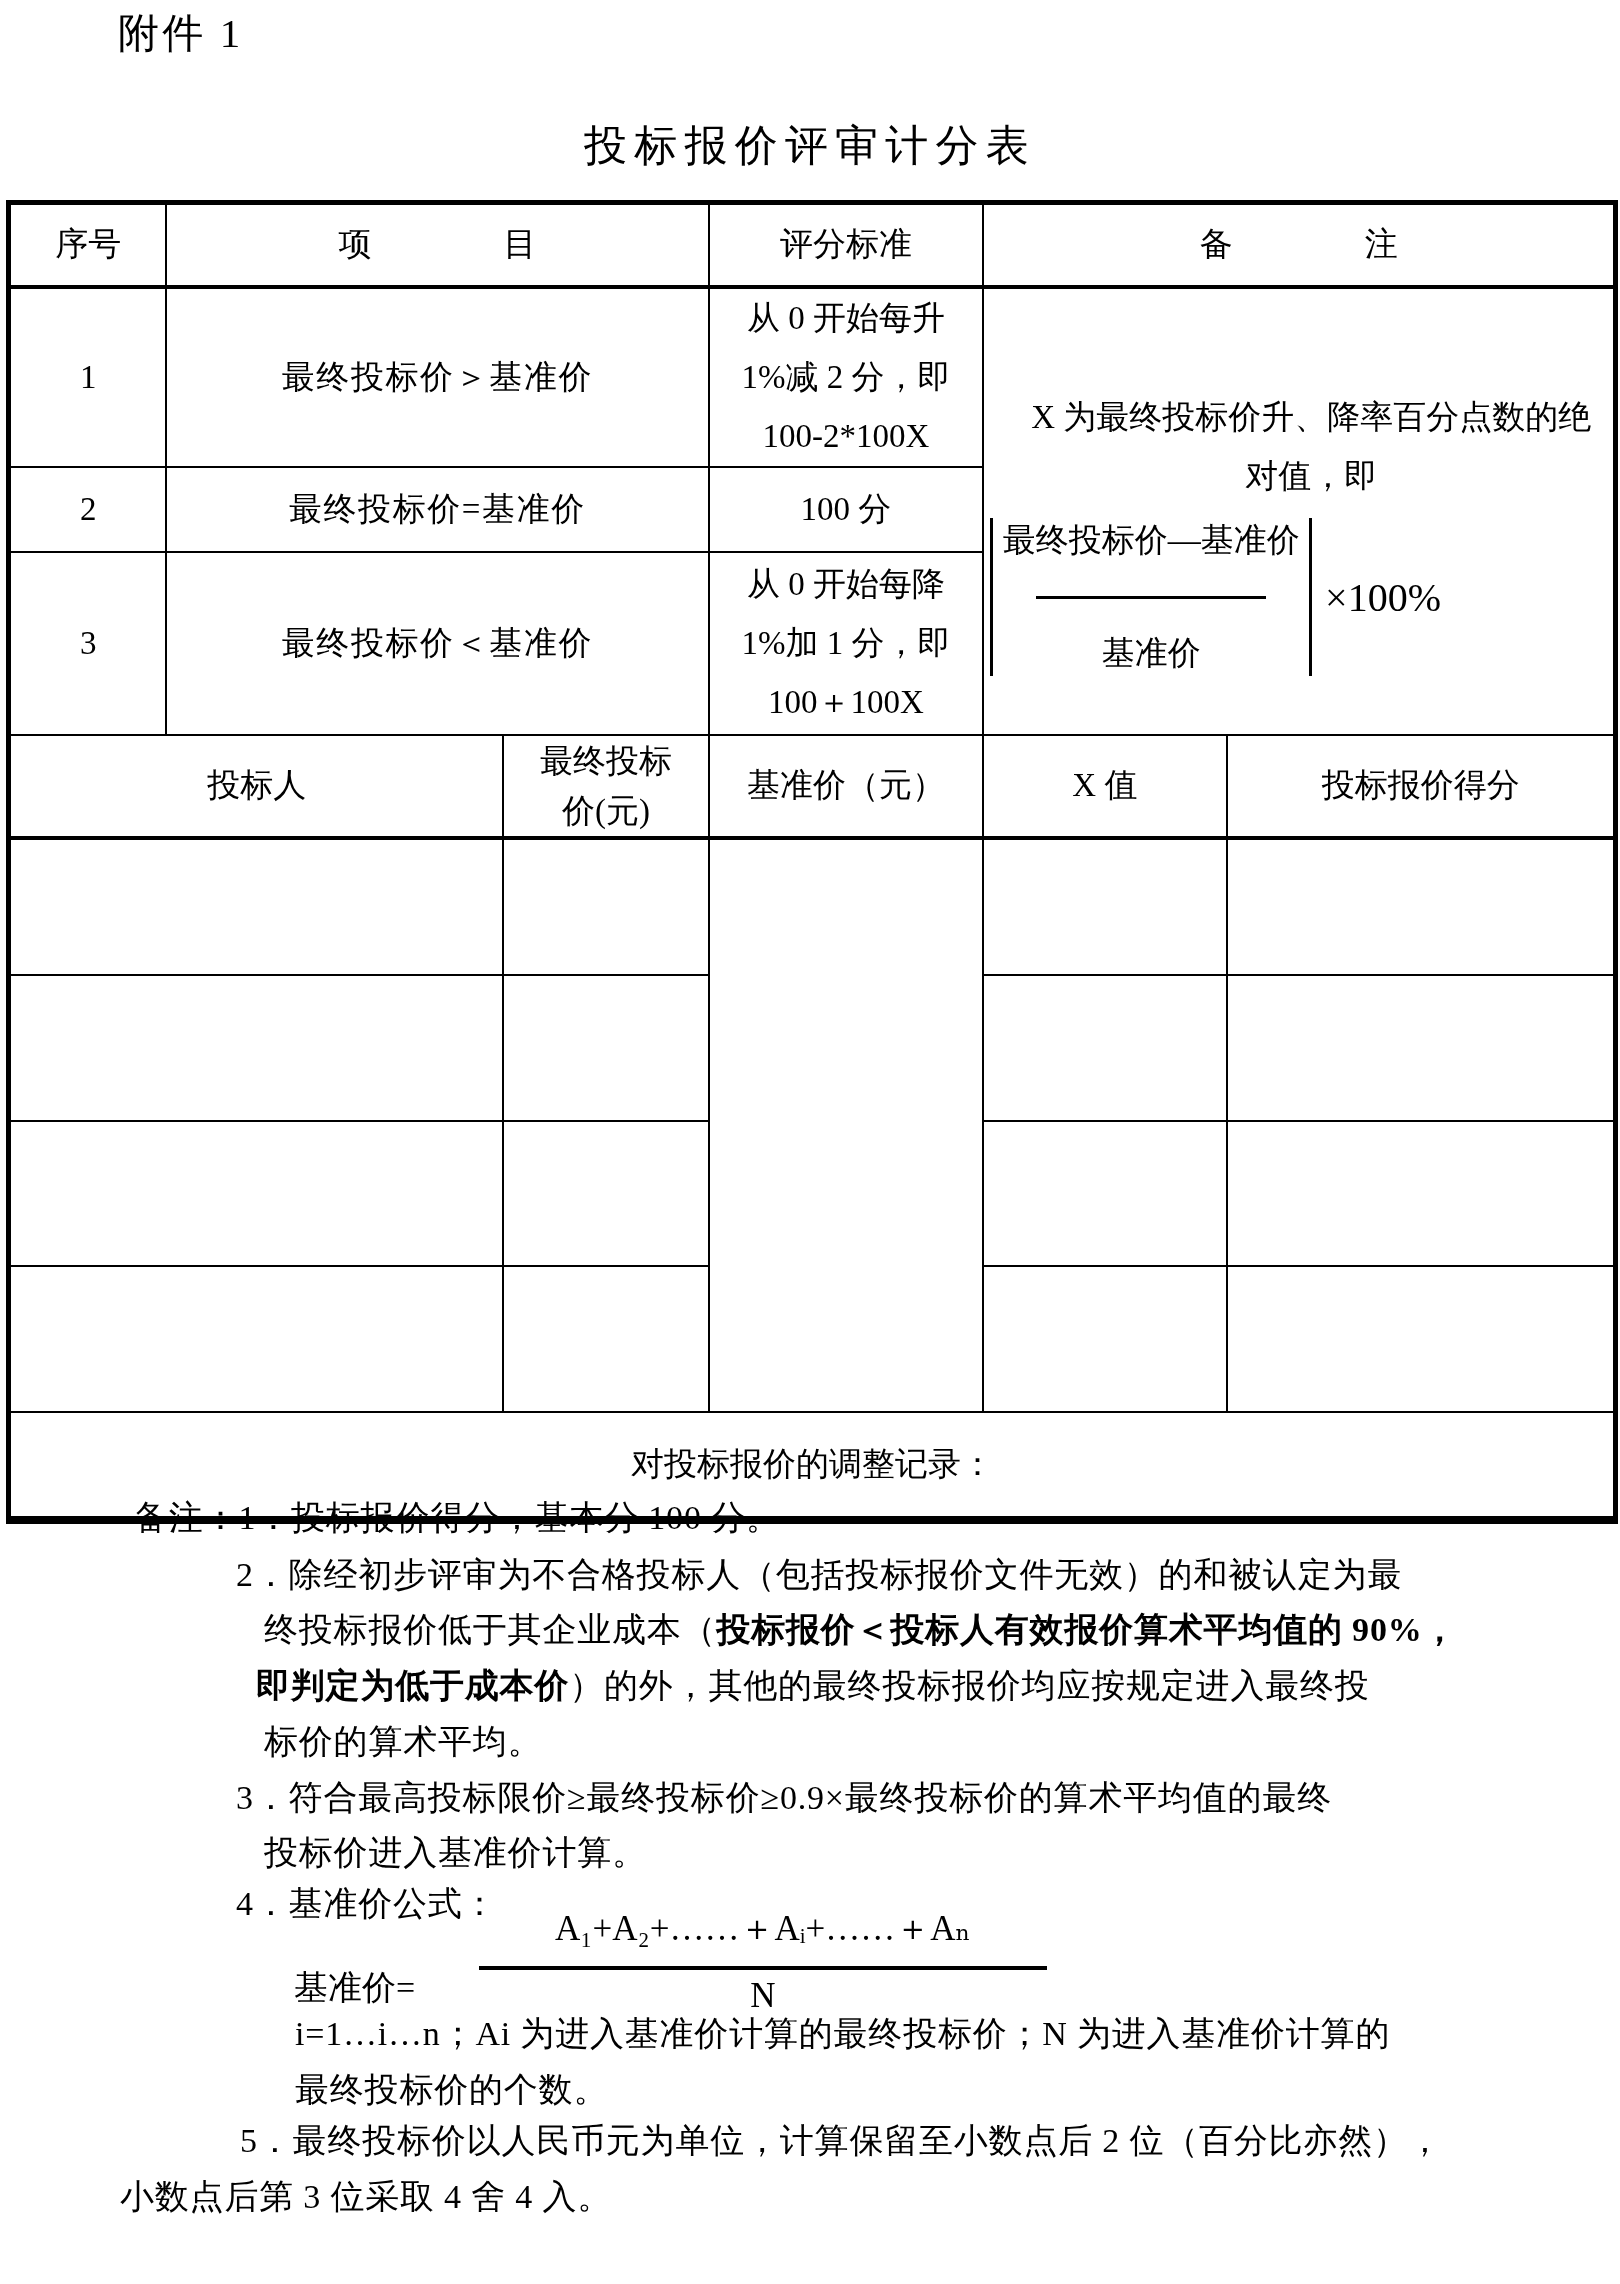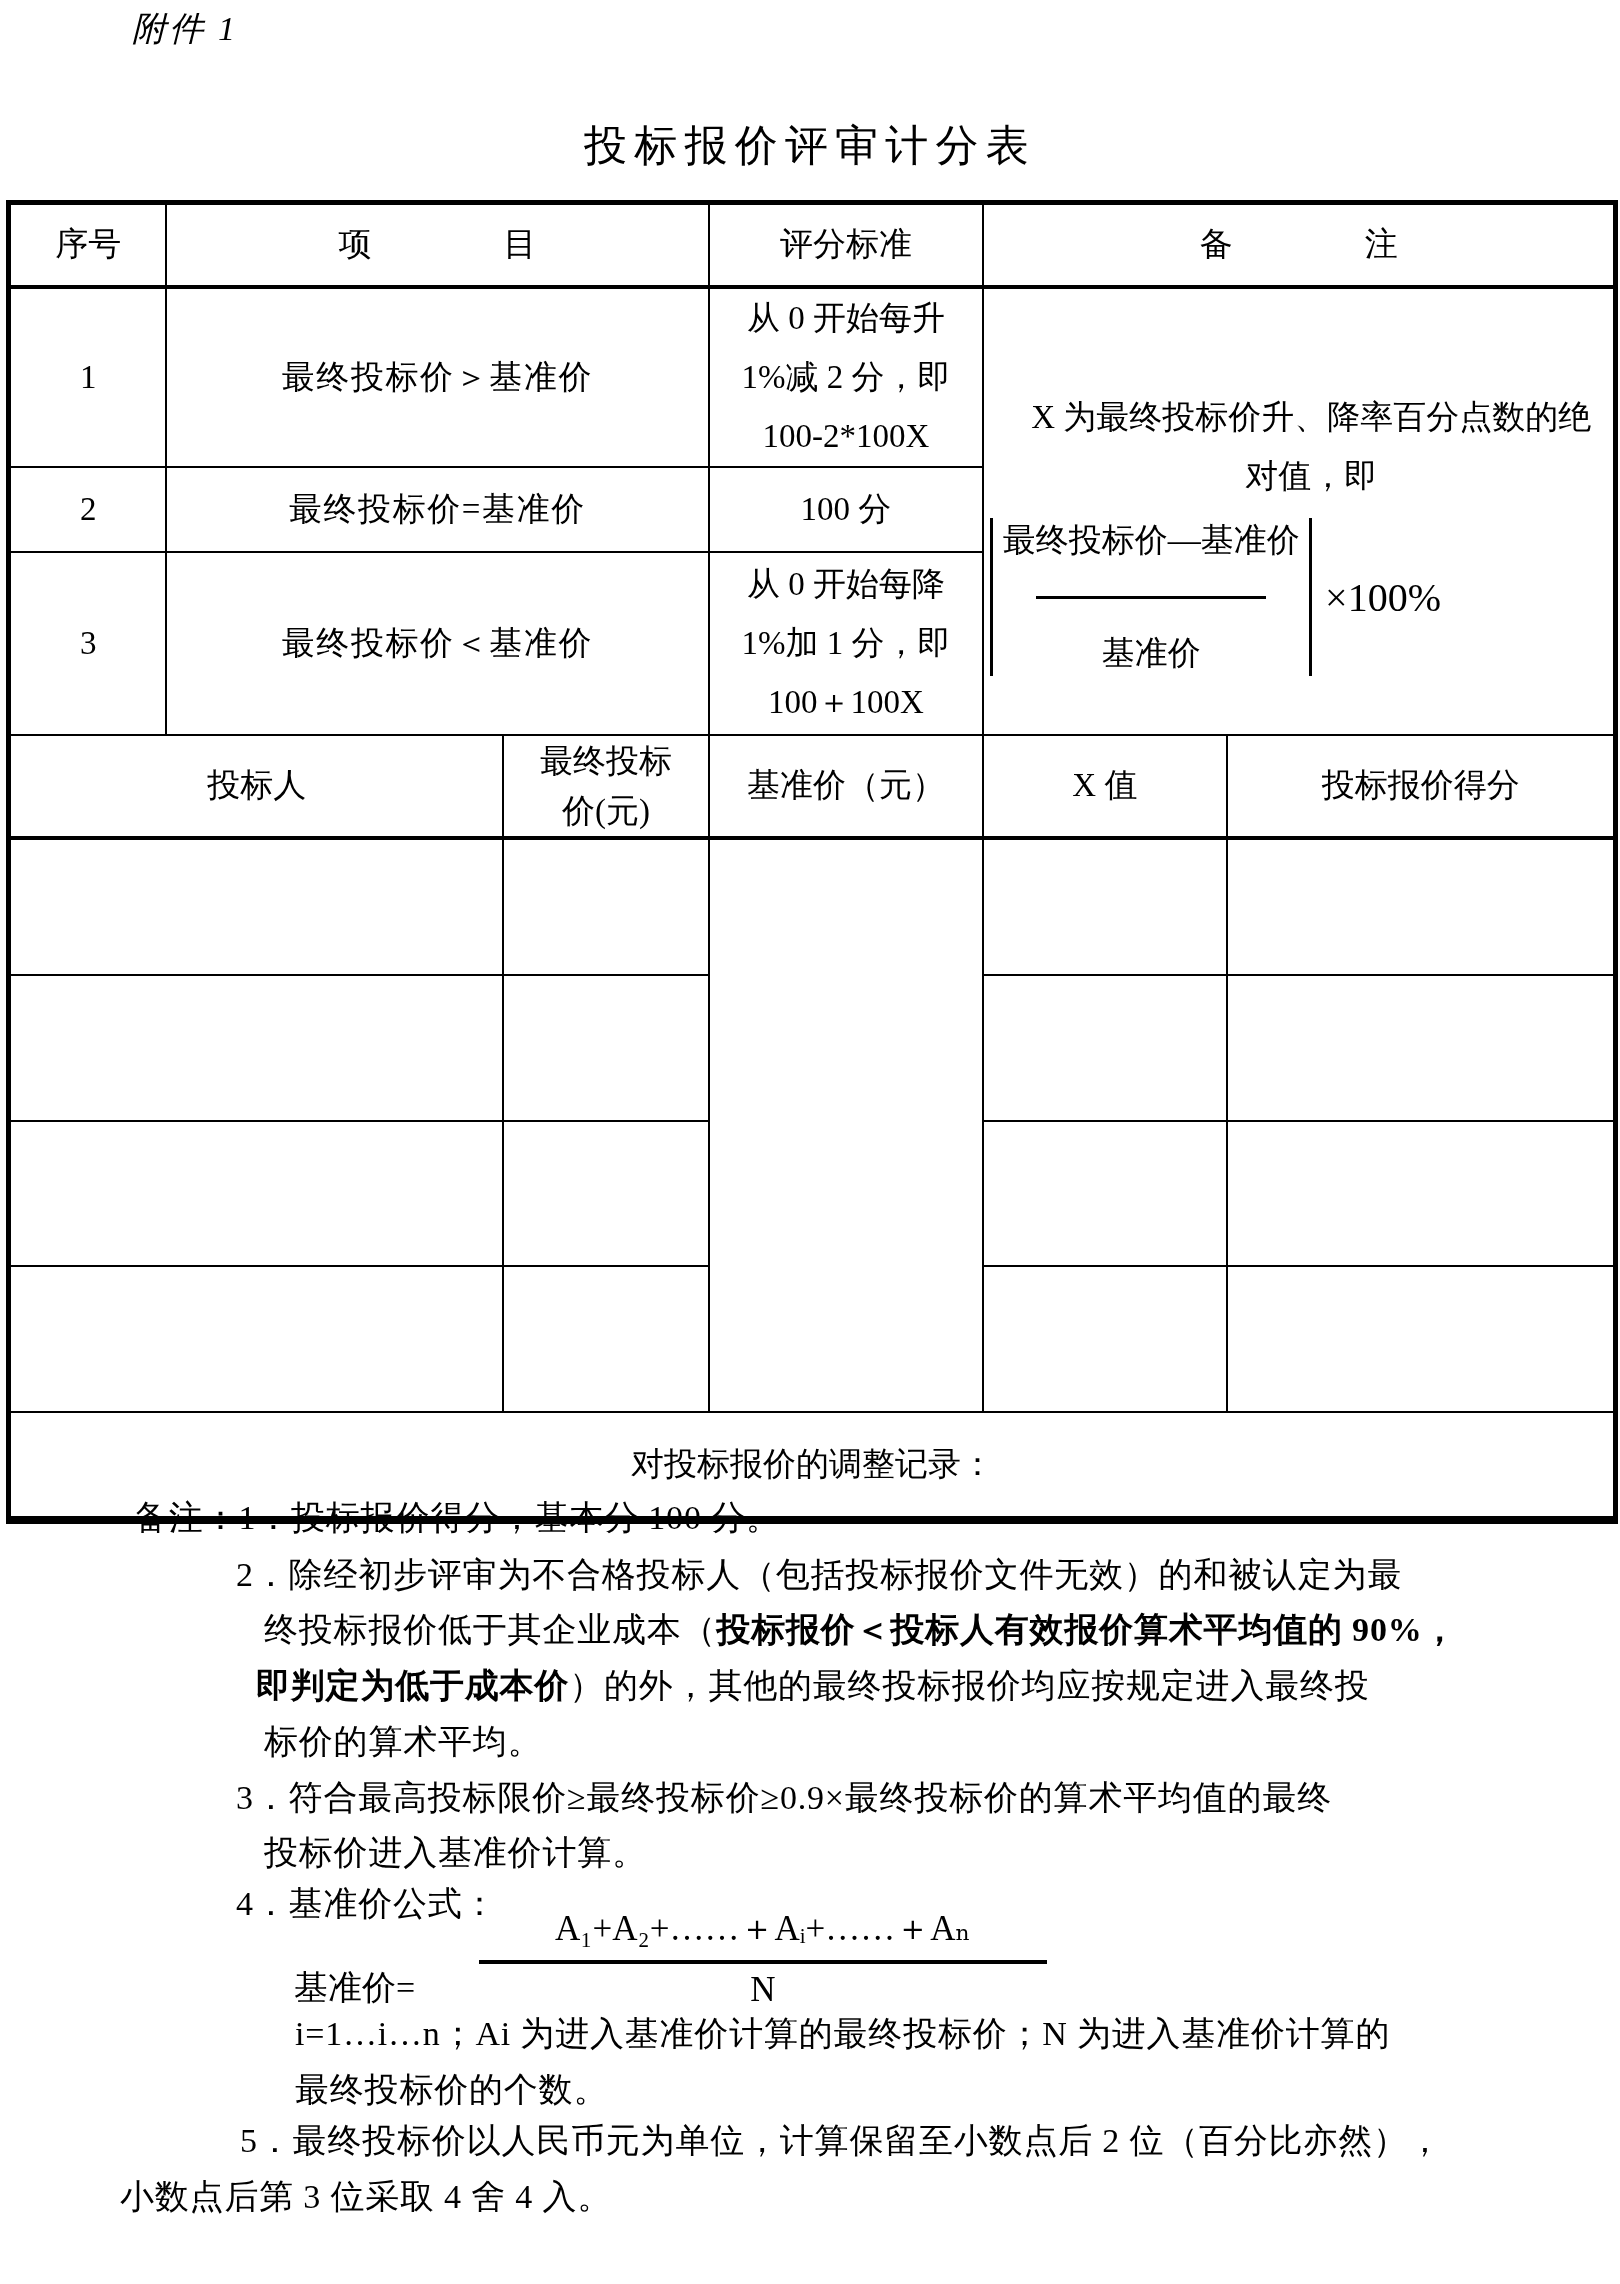--- a/index.html
+++ b/index.html
@@ -1,20 +1,20 @@
 <!DOCTYPE html>
 <html style="font-size:12.8px"><head>
 <meta charset="utf-8">
 <style>
   html,body{margin:0;padding:0;}
   body{
     width:1620px;height:2284px;position:relative;background:#ffffff;color:#000;
     font-family:"Liberation Serif","DejaVu Serif",serif;
   }
-  .attachment{position:absolute;left:132px;top:6.4px;font-size:34px;letter-spacing:3.2px;font-style:italic;}
+  .attachment{position:absolute;left:118px;top:6.4px;font-size:41px;letter-spacing:3.2px;}
   .doc-title{position:absolute;left:0;top:117px;width:100%;text-align:center;font-size:43px;letter-spacing:7.2px;}
 
   table.score-table{
     position:absolute;left:6.4px;top:200px;width:1608px;
     border-collapse:collapse;table-layout:fixed;
     border:5.6px solid #000;border-bottom-width:8px;
   }
   table.score-table td{
     border:2.4px solid #000;font-size:33px;text-align:center;vertical-align:middle;
     padding:0;overflow:hidden;
@@ -34,21 +34,21 @@
   .rf-line{width:230px;border-top:3.2px solid #000;margin:0 auto;}
   .rf-mult{align-self:center;margin-left:12.8px;font-size:40px;}
   td.hdr-multiline{white-space:pre-line;line-height:50px;}
   td.adjust-cell{text-align:left;padding-left:12.8px;font-size:34px;}
   td.empty-cell{background:#fff;}
 
   .note-line{position:absolute;font-size:34px;white-space:nowrap;letter-spacing:0.8px;}
   .note-line b{font-weight:bold;}
   .f4-label{position:absolute;left:294px;top:1965px;font-size:34px;white-space:nowrap;}
   .f4-frac{position:absolute;left:479px;top:1905px;text-align:center;font-size:35px;}
-  .f4-num{display:inline-block;padding:0 76px 8px 76px;border-bottom:4.8px solid #000;}
+  .f4-num{display:inline-block;padding:0 76px 14px 76px;border-bottom:4.8px solid #000;}
   .f4-den{display:block;margin-top:6.4px;}
 </style>
 </head>
 <body>
 
 <div class="attachment">附件 1</div>
 <div class="doc-title">投标报价评审计分表</div>
 
 <table class="score-table">
   <colgroup>

